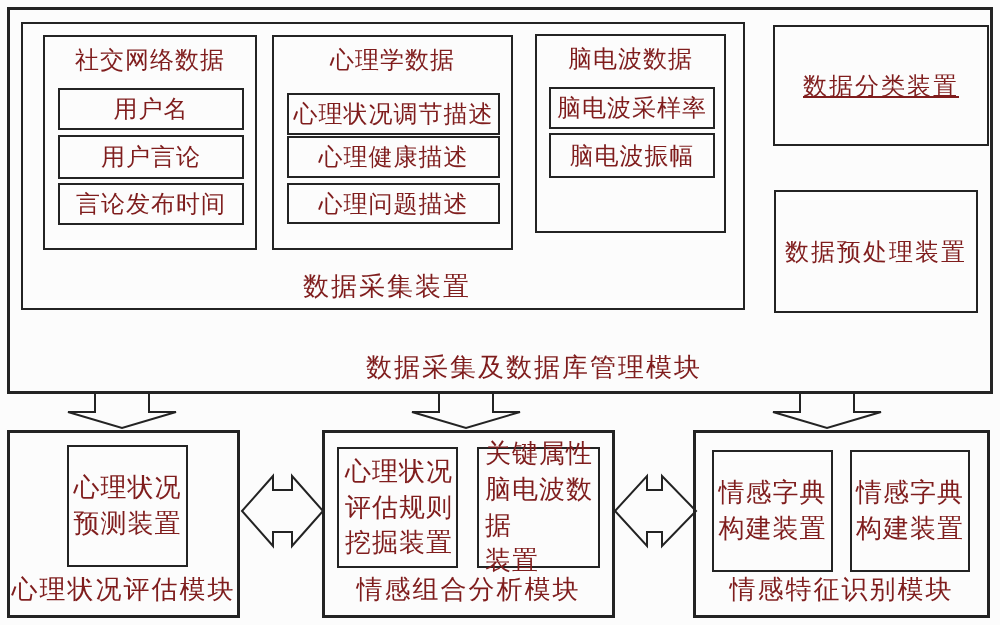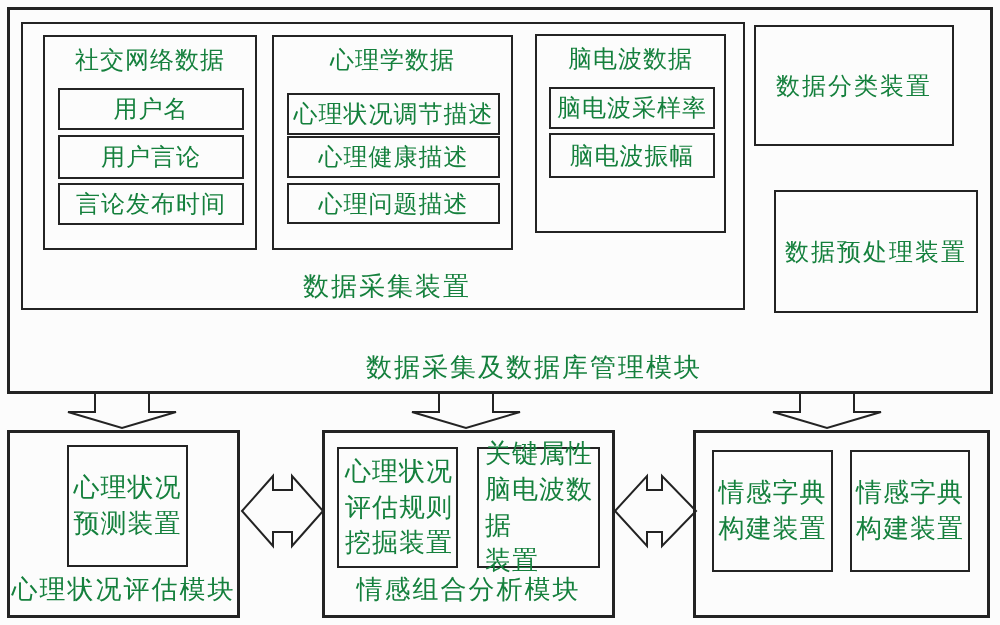--- a/index.html
+++ b/index.html
@@ -1,18 +1,18 @@
 <!DOCTYPE html>
 <html><head>
 <meta charset="utf-8">
 <style>
   html,body{margin:0;padding:0;background:#ffffff;}
   .canvas{
     position:relative;width:1000px;height:625px;background:#fcfcfc;
-    font-family:"Liberation Serif","DejaVu Serif",serif;color:#15803d;
+    font-family:"Liberation Serif","DejaVu Serif",serif;color:#7f1d1d;
     overflow:hidden;
   }
   .abs{position:absolute;box-sizing:border-box;}
   .box{border:2px solid #232323;background:transparent;}
   .thick{border-width:3px;}
   .ctr{display:flex;align-items:center;justify-content:center;text-align:center;}
   .grouplabel{left:0;right:0;top:7px;text-align:center;font-size:24px;letter-spacing:1px;}
   .itemtext{font-size:24px;letter-spacing:1px;}
   .sidedev{font-size:24px;letter-spacing:2px;}
   .biglabel{font-size:26px;letter-spacing:2px;text-align:center;padding-left:8px;}
@@ -48,21 +48,21 @@
 
       <div class="abs box" style="left:512px;top:10px;width:191px;height:199px;">
         <div class="abs grouplabel">脑电波数据</div>
         <div class="abs box ctr itemtext" style="left:12px;top:51px;width:166px;height:42px;">脑电波采样率</div>
         <div class="abs box ctr itemtext" style="left:12px;top:97px;width:166px;height:45px;">脑电波振幅</div>
       </div>
 
       <div class="abs biglabel" style="left:0;right:0;bottom:4px;">数据采集装置</div>
     </div>
 
-    <div class="abs box ctr sidedev" style="left:744px;top:15px;width:200px;height:121px;">数据分类装置</div>
+    <div class="abs box ctr sidedev" style="left:763px;top:15px;width:216px;height:121px;text-decoration:underline;">数据分类装置</div>
 
     <div class="abs box ctr sidedev" style="left:764px;top:180px;width:204px;height:123px;">数据预处理装置</div>
 
     <div class="abs biglabel" style="left:190px;top:340px;width:660px;">数据采集及数据库管理模块</div>
   </div>
 
   <svg class="abs" style="left:0;top:0;" width="1000" height="625" viewBox="0 0 1000 625">
     <g fill="#fcfcfc" stroke="#232323" stroke-width="2" stroke-linejoin="miter">
       <polygon points="95,393 95,412 68,412 122,428 176,412 149,412 149,393"></polygon>
       <polygon points="439,393 439,412 412,412 466,428 520,412 493,412 493,393"></polygon>
@@ -86,15 +86,16 @@
 脑电波数据
 装置</div>
     <div class="abs modlabel">情感组合分析模块</div>
   </div>
 
   <div class="abs box thick" style="left:693px;top:430px;width:297px;height:188px;">
     <div class="abs module-dev dev-center" style="left:16px;top:17px;width:121px;height:122px;">情感字典
 构建装置</div>
     <div class="abs module-dev dev-center" style="left:154px;top:17px;width:120px;height:122px;">情感字典
 构建装置</div>
+    <div class="abs modlabel">情感特征识别模块</div>
   </div>
 
 </div>
 
 </body></html>

